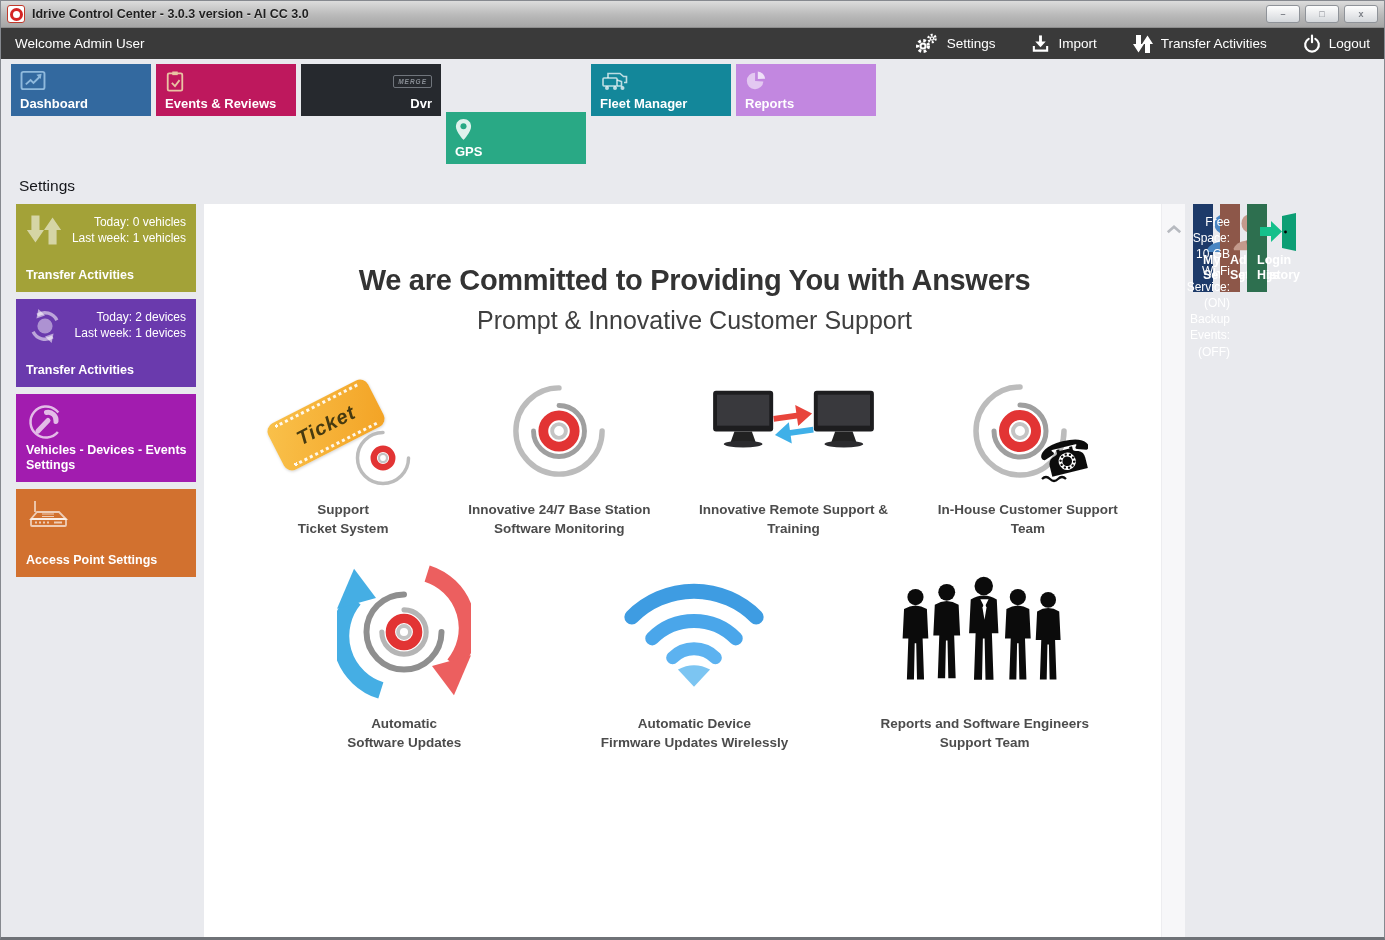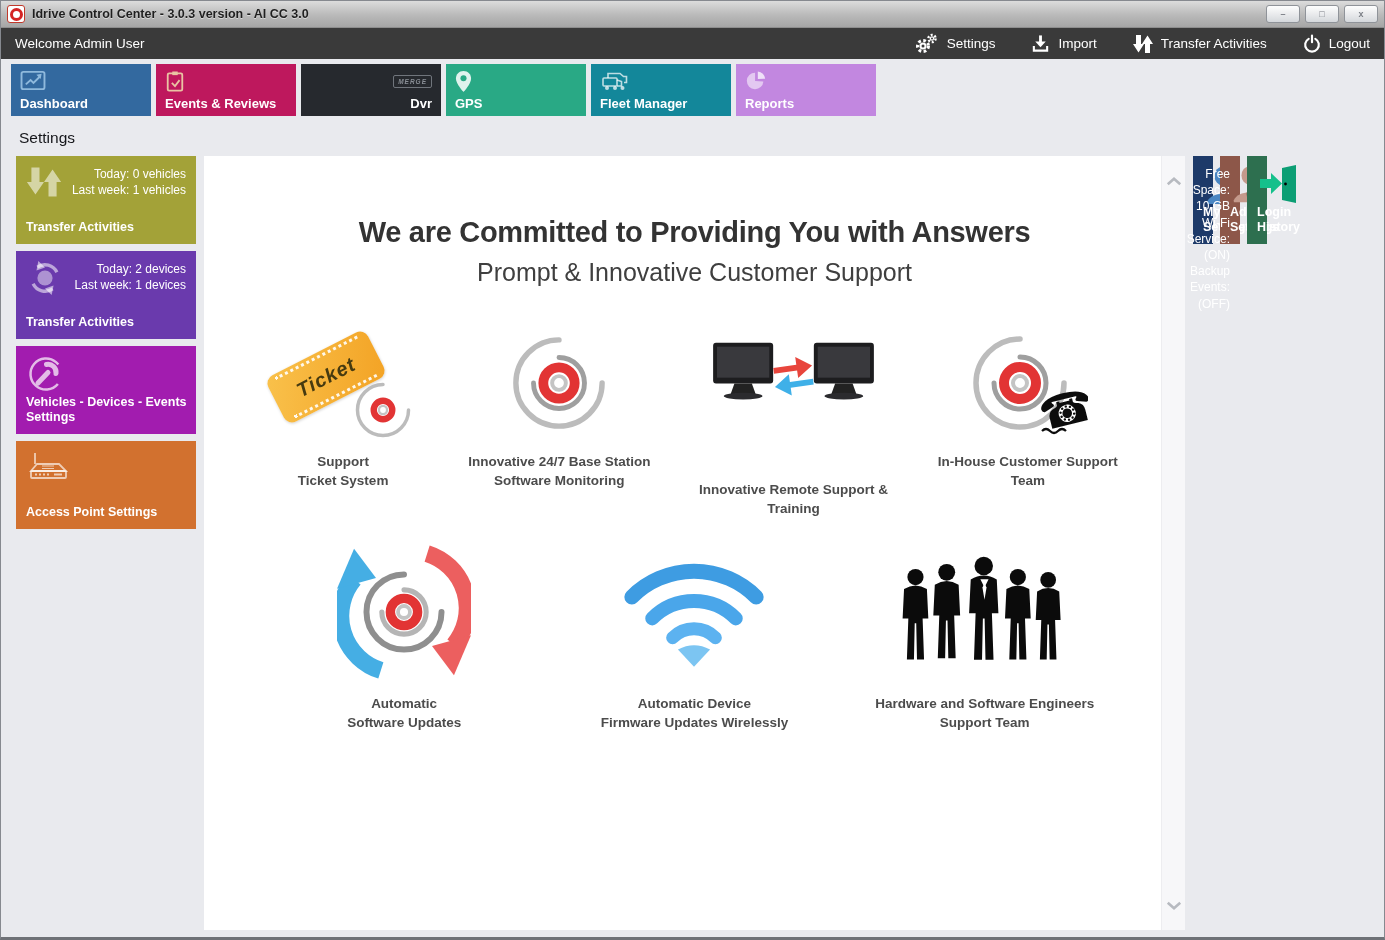--- a/index.html
+++ b/index.html
@@ -45,21 +45,21 @@
   .card-icon{position:absolute;top:8px;left:10px;}
   .card-stats{position:absolute;top:10px;right:10px;text-align:right;font-size:12px;line-height:1.35;white-space:pre-line;}
   .card-label{position:absolute;bottom:8px;left:10px;right:6px;text-align:left;font-size:12.5px;font-weight:bold;line-height:1.25;}
 
   
   .heading{margin-top:60px;font-size:29px;font-weight:bold;color:#333;letter-spacing:-.3px;}
   .subheading{margin-top:9px;font-size:25px;color:#3f3f3f;font-weight:400;}
   .feat-row{display:flex;margin-top:42px;padding:0 40px;}
   .row1 .feat:nth-child(1){width:22%;}
   .row1 .feat:nth-child(2){width:26%;}
-  .row1 .feat:nth-child(3){width:26%;gap:28px;}
+  .row1 .feat:nth-child(3){width:26%;}
   .row1 .feat:nth-child(4){width:26%;}
   .row2{margin-top:26px;padding:0 55px;}
   .row2 .feat{width:33.33%;}
   .feat{display:flex;flex-direction:column;align-items:center;}
   .feat-iconbox{height:108px;display:flex;align-items:center;justify-content:center;position:relative;}
   .row2 .feat-iconbox{height:134px;}
   .feat-label{margin-top:16px;font-size:13.5px;font-weight:bold;color:#4c4c4c;line-height:1.4;white-space:pre-line;}
 
   
   .ticket-wrap{position:relative;width:150px;height:108px;}
@@ -160,21 +160,21 @@
         </svg>
       </span>
       <span class="tab-label">Events &amp; Reviews</span>
     </div>
     <div class="tab" style="background-color: rgb(38, 41, 46); align-items: flex-end;">
       <span class="tab-icon">
         <span class="merge-box">MERGE</span>
       </span>
       <span class="tab-label">Dvr</span>
     </div>
-    <div class="tab" style="background-color: rgb(41, 169, 133);">
+    <div class="tab" style="background-color: rgb(41, 169, 133); margin-top: 48px;">
       <span class="tab-icon">
         <svg width="17" height="23" viewBox="0 0 18 24">
           <path d="M9 1 C4.3 1 1 4.6 1 9 c0 5.5 8 14 8 14 s8 -8.5 8 -14 C17 4.6 13.7 1 9 1 z" fill="rgba(255,255,255,.85)"></path>
           <circle cx="9" cy="8.6" r="3.2" fill="#29a985"></circle>
         </svg>
       </span>
       <span class="tab-label">GPS</span>
     </div>
     <div class="tab" style="background-color: rgb(19, 135, 154);">
       <span class="tab-icon">
@@ -386,21 +386,21 @@
               </defs>
               <use href="#psn" transform="translate(4,14) scale(.93)"></use>
               <use href="#psn" transform="translate(34,9) scale(.97)"></use>
               <use href="#psn" transform="translate(104,14) scale(.93)"></use>
               <use href="#psn" transform="translate(134,17) scale(.9)"></use>
               <use href="#psn" transform="translate(69,2) scale(1.06)"></use>
               <polygon points="79.5,24 83.5,32 87.5,24" fill="#fff"></polygon>
               <polygon points="83.5,28 81.5,32 83.5,44 85.5,32" fill="#fff"></polygon>
             </svg>
           </div>
-          <div class="feat-label">Hardware and Software Engineers
+          <div class="feat-label">Reports and Software Engineers
 Support Team</div>
         </div>
       </div>
 
       <div class="scrollbar">
         <span class="chev chev-up">
           <svg width="16" height="9" viewBox="0 0 18 10">
               <polyline points="2,8 9,2 16,8" fill="none" stroke="#b7bac0" stroke-width="3"></polyline>
             </svg>
         </span>

